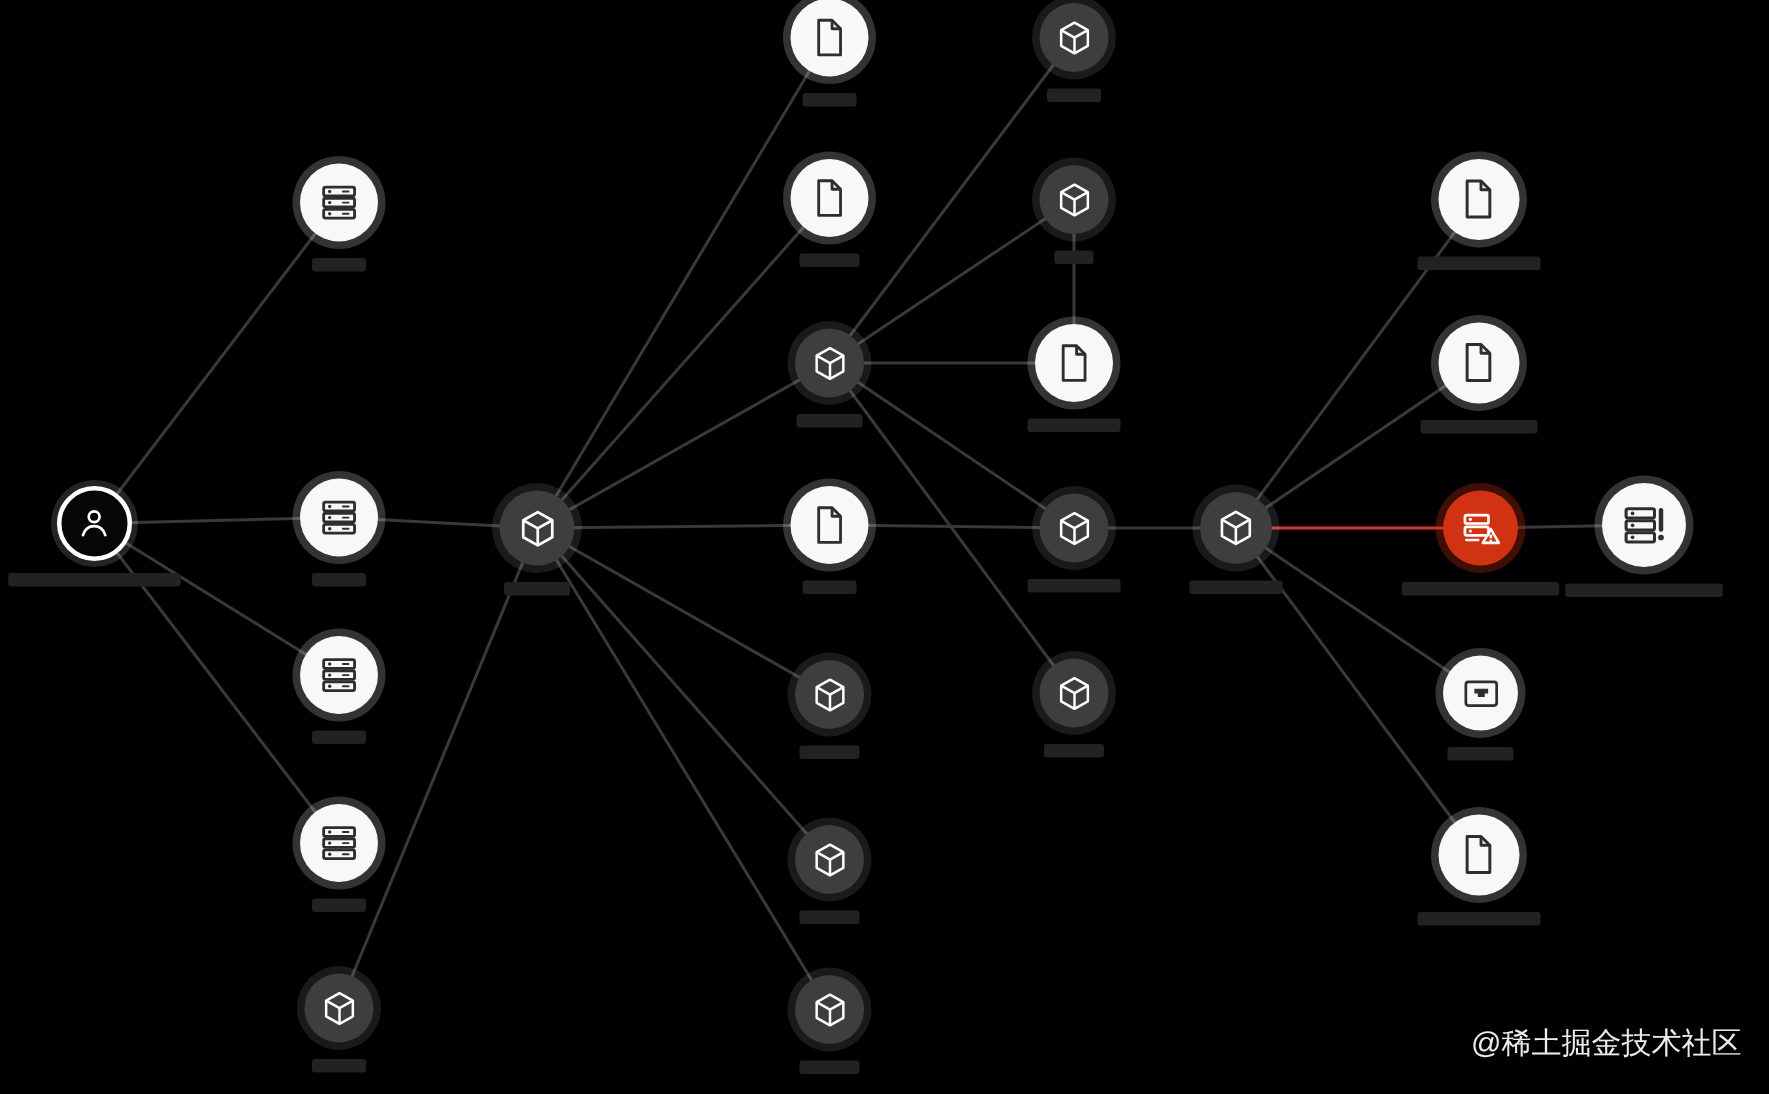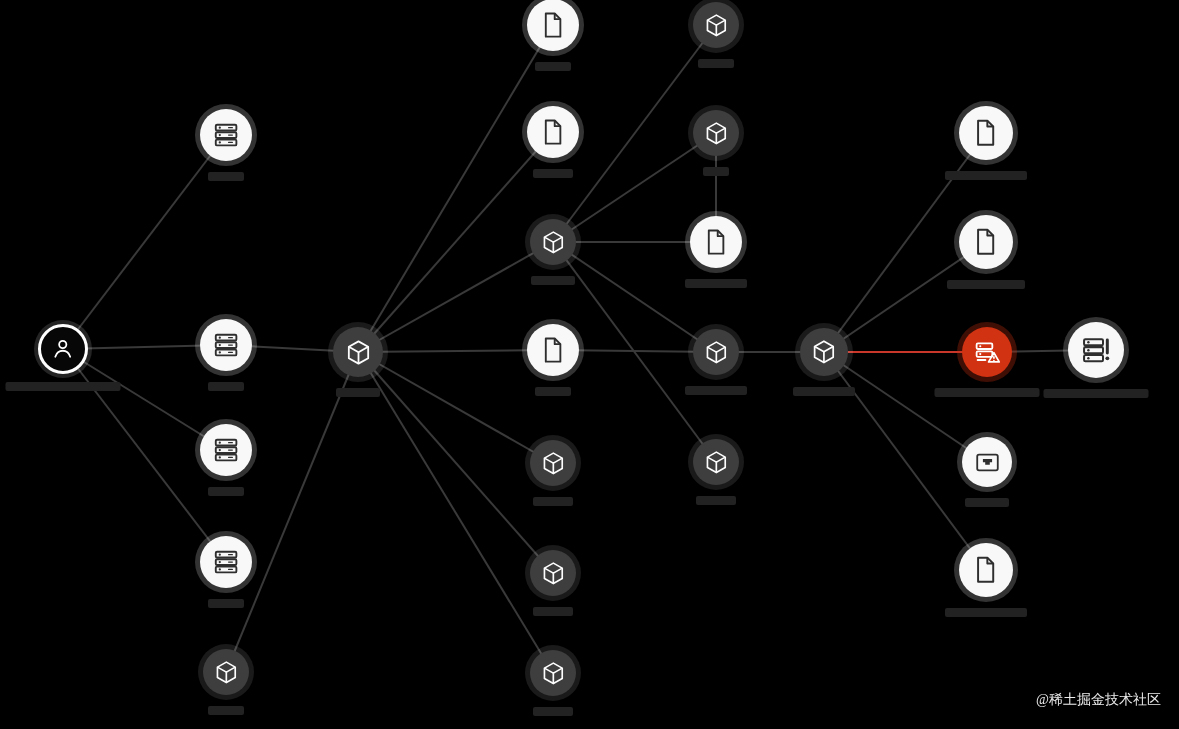--- a/index.html
+++ b/index.html
@@ -10,21 +10,21 @@
   .node{position:absolute;border-radius:50%;display:flex;align-items:center;justify-content:center;
         box-sizing:border-box;cursor:pointer;}
   .node.light{background:#f8f8f8;color:#2e2e2e;box-shadow:0 0 0 5px rgba(255,255,255,0.20);}
   .node.dark{background:#3e3e3e;color:#fdfdfd;box-shadow:0 0 0 5px rgba(255,255,255,0.10);}
   .node.black{background:#070707;color:#ffffff;border:3px solid #fff;box-shadow:0 0 0 4px rgba(255,255,255,0.14);}
   .node.danger{background:#d13212;color:#ffffff;box-shadow:0 0 0 5px rgba(209,50,18,0.30);}
   .glyph{width:58%;height:58%;display:block;}
   .caption{position:absolute;top:calc(100% + 11px);left:50%;transform:translateX(-50%);
            height:9px;border-radius:2px;background:#222222;}
   .watermark{position:absolute;right:18px;bottom:20px;color:rgba(255,255,255,0.92);
-             font-size:14px;font-family:Liberation Serif, serif;}
+             font-size:20px;font-family:Liberation Sans, sans-serif;}
   .defs-holder{position:absolute;width:0;height:0;overflow:hidden;}
 </style>
 </head>
 <body>
 
 <svg class="defs-holder" aria-hidden="true">
   <defs>
     <symbol id="sym-user-icon" viewBox="0 0 24 24">
       <circle cx="12" cy="8" r="3.4" fill="none" stroke="currentColor" stroke-width="1.7"></circle>
       <path d="M5 19.5c1.2-3.8 3.8-5.6 7-5.6s5.8 1.8 7 5.6" fill="none" stroke="currentColor" stroke-width="1.7" stroke-linecap="round"></path>

